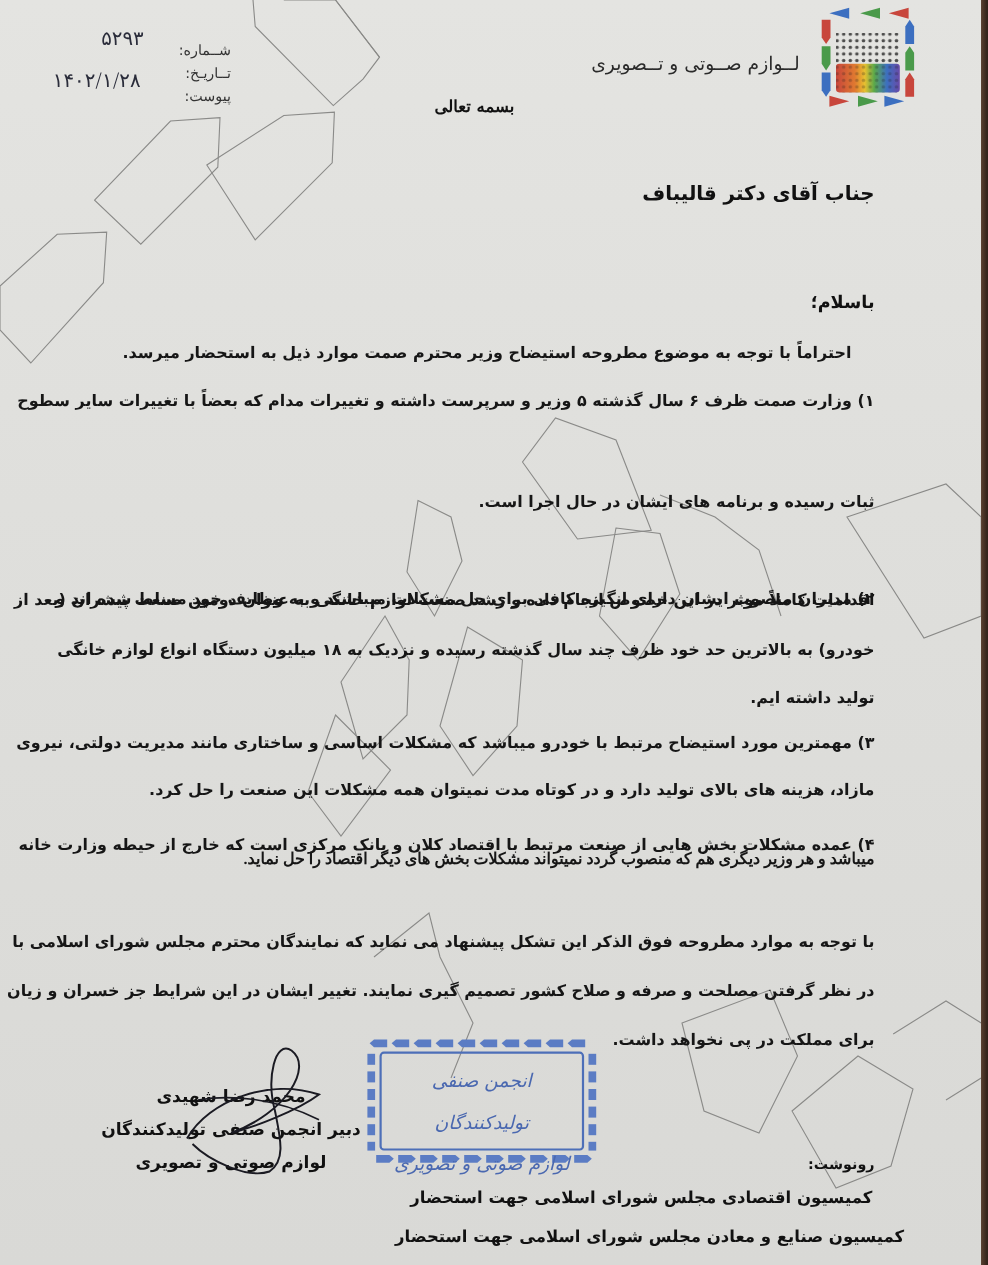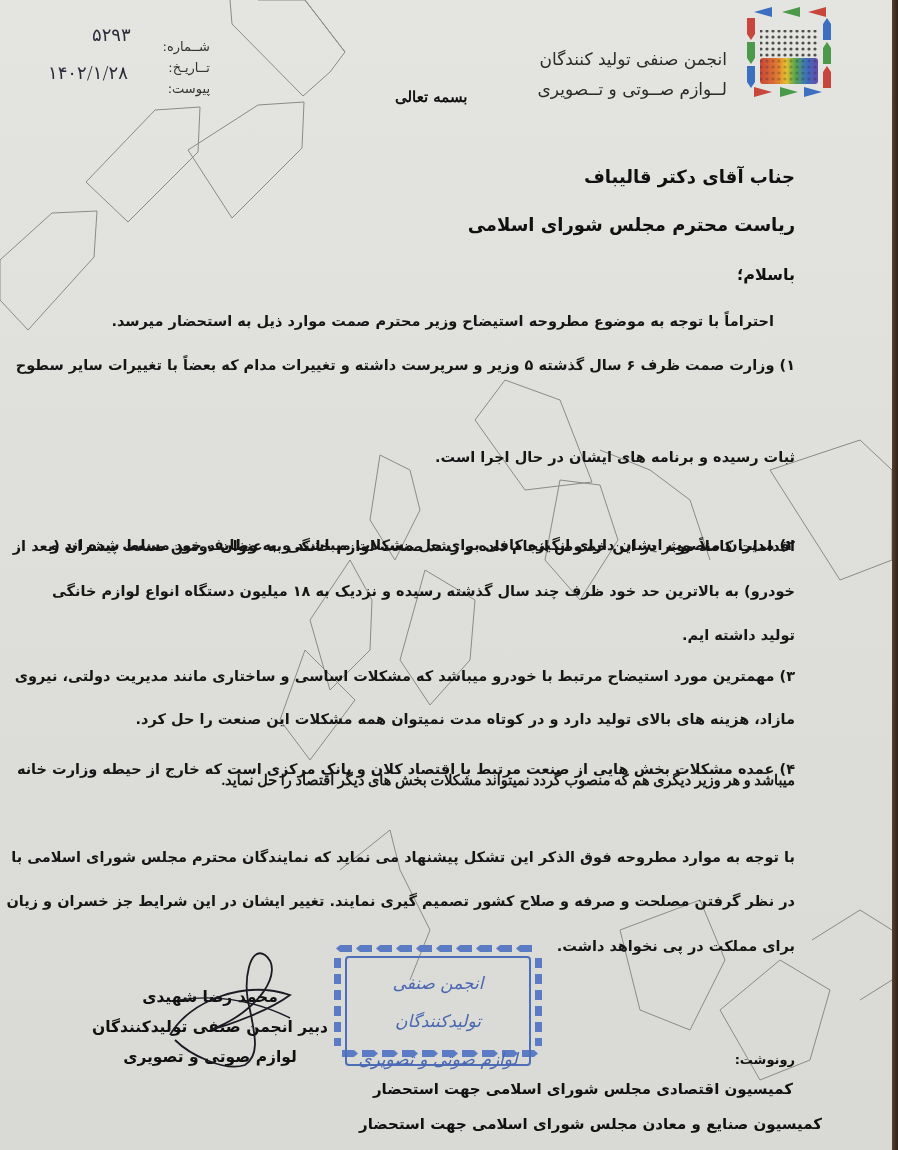--- a/index.html
+++ b/index.html
@@ -44,21 +44,21 @@
     .body-line { position: absolute; font-size: 14.5px; font-weight: bold; color: #161616;
       white-space: nowrap; text-align: right; }
 
     
     .sig-block { position: absolute; left: 90px; top: 982px; width: 240px; text-align: center;
       font-size: 15.5px; font-weight: bold; color: #111; line-height: 30px; }
     svg.signature { position: absolute; left: 150px; top: 940px; width: 170px; height: 140px; }
 
     
     .stamp { position: absolute; left: 332px; top: 942px; width: 212px; height: 118px; }
-    .stamp-inner { position: absolute; left: 13px; top: 14px; width: 186px; height: 110px;
+    .stamp-inner { position: absolute; left: 13px; top: 14px; width: 186px; height: 90px;
       border: 2px solid #4d6fb8; border-radius: 4px; text-align: center; color: #4a68b0;
       font-family: "DejaVu Serif", serif; font-style: italic; font-size: 17px; line-height: 38px; padding-top: 6px; }
 
     .cc-label { position: absolute; right: 97px; top: 1052px; font-size: 13px; color: #111; font-weight: bold; margin-left: 32px; }
     .cc-item { position: absolute; right: 97px; font-size: 15px; font-weight: bold; color: #111; white-space: nowrap; }
     .cut-line { position: absolute; left: 250px; top: 1144px; width: 640px; height: 6px;
       font-size: 8px; color: #555; overflow: hidden; letter-spacing: 1px; }
   </style>
 </head>
 <body>
@@ -92,21 +92,20 @@
     <div>شــماره:</div>
     <div>تــاریـخ:</div>
     <div>پیوست:</div>
   </div>
   <div class="hand num">۵۲۹۳</div>
   <div class="hand date">۱۴۰۲/۱/۲۸</div>
 
   <div class="bismillah rtl">بسمه تعالی</div>
 
   <div class="org-name rtl">
-    <div>انجمن صنفی تولید کنندگان</div>
     <div>لــوازم صــوتی و تــصویری</div>
   </div>
 
   <svg class="logo" viewBox="0 0 98 96">
     <defs>
       <linearGradient id="rb" x1="0" x2="1" y1="0" y2="0">
         <stop offset="0" stop-color="#c8463c"></stop>
         <stop offset="0.3" stop-color="#e07a30"></stop>
         <stop offset="0.45" stop-color="#e8c030"></stop>
         <stop offset="0.6" stop-color="#5aa84a"></stop>
@@ -133,21 +132,20 @@
     <polygon points="14,83 32,88 14,93" fill="#c8463c"></polygon>
     <polygon points="40,83 58,88 40,93" fill="#4a9a4a"></polygon>
     <polygon points="64,83 82,88 64,93" fill="#3c6fc0"></polygon>
 
     <rect x="20" y="26" width="58" height="30" fill="url(#dots)" opacity="0.75"></rect>
     <rect x="20" y="54" width="58" height="26" rx="3" fill="url(#rb)"></rect>
     <rect x="20" y="54" width="58" height="26" rx="3" fill="url(#dots)" opacity="0.25"></rect>
   </svg>
 
   <div class="h-title rtl" style="top:166px;">جناب آقای دکتر قالیباف</div>
-  <div class="h-title rtl" style="top:214px;">ریاست محترم مجلس شورای اسلامی</div>
   <div class="salutation rtl">باسلام؛</div>
 
   <div class="body-line rtl" style="right:118px; top:313px;">احتراماً با توجه به موضوع مطروحه استیضاح وزیر محترم صمت موارد ذیل به استحضار میرسد.</div>
   <div class="body-line rtl" style="right:97px; top:357px;">۱) وزارت صمت ظرف ۶ سال گذشته ۵ وزیر و سرپرست داشته و تغییرات مدام که بعضاً با تغییرات سایر سطوح</div>
   <div class="body-line rtl" style="right:97px; top:449px;">ثبات رسیده و برنامه های ایشان در حال اجرا است.</div>
   <div class="body-line rtl" style="right:97px; top:493px;margin-top:44px;">۲) مدیران منصوب ایشان دارای انگیزه کافی برای حل مشکلات میباشند و به وظایف خود مسلط شده اند و</div>
   <div class="body-line rtl" style="right:97px; top:538px;">اقدامات کاملاً موثر در این خصوص انجام داده و رشد صنعت لوازم خانگی به عنوان دومین صنعت پیشران (بعد از</div>
   <div class="body-line rtl" style="right:97px; top:583px;">خودرو) به بالاترین حد خود ظرف چند سال گذشته رسیده و نزدیک به ۱۸ میلیون دستگاه انواع لوازم خانگی</div>
   <div class="body-line rtl" style="right:97px; top:627px;">تولید داشته ایم.</div>
   <div class="body-line rtl" style="right:97px; top:668px;">۳) مهمترین مورد استیضاح مرتبط با خودرو میباشد که مشکلات اساسی و ساختاری مانند مدیریت دولتی، نیروی</div>

